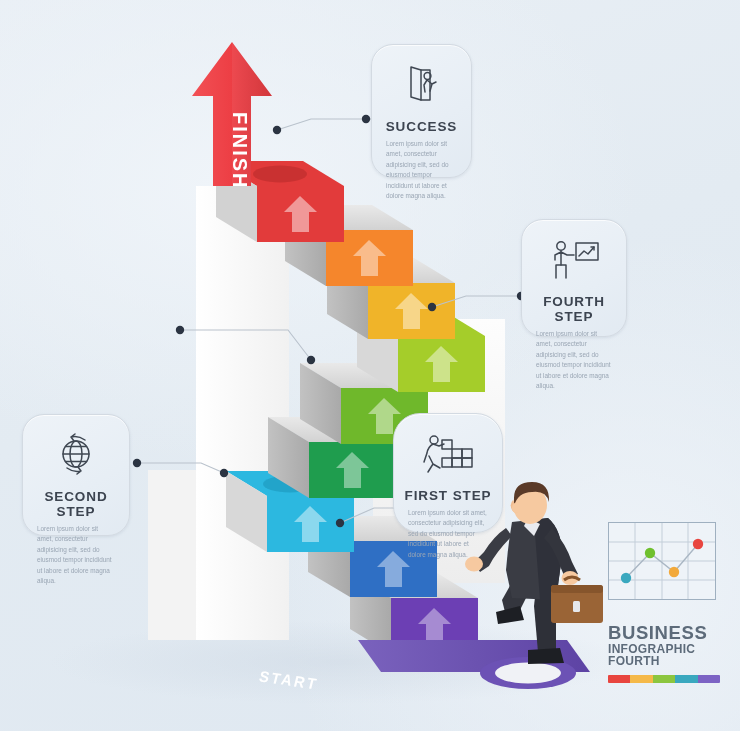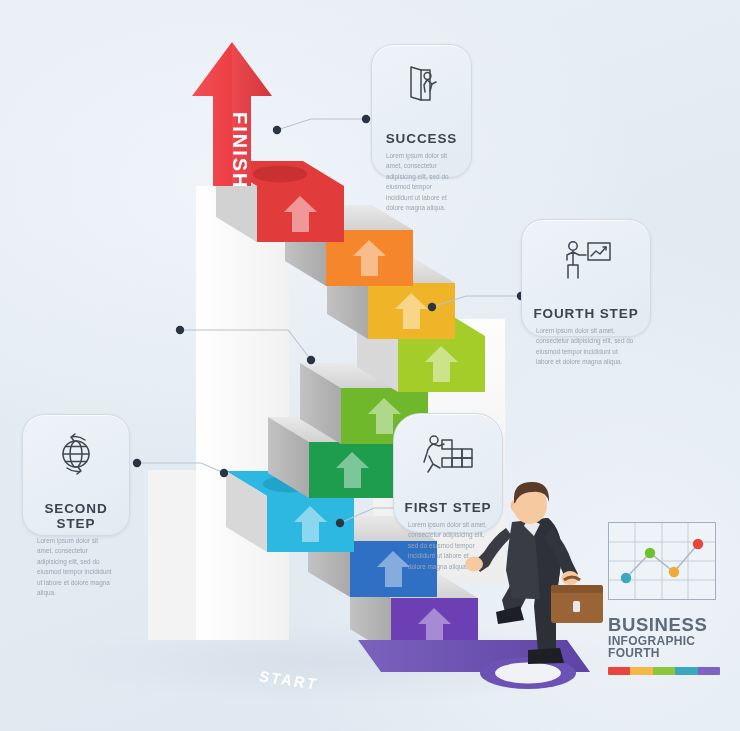--- a/index.html
+++ b/index.html
@@ -15,30 +15,30 @@
       linear-gradient(160deg,#e9eff5 0%,#e3ebf2 45%,#dfe8f1 100%);
   }
   .abs{position:absolute;}
 
   
   .card{position:absolute;border:1.6px solid #d3dae2;border-radius:22px;
     background:linear-gradient(150deg,#eef3f8 0%,#e7eef5 60%,#e2eaf2 100%);
     box-shadow:0 1px 3px rgba(120,140,160,.18), inset 0 1px 0 rgba(255,255,255,.75);
     text-align:center;box-sizing:border-box;}
   .card .ico{height:52px;display:flex;align-items:flex-end;justify-content:center;margin-top:10px;}
-  .card .ttl{font-size:13.5px;letter-spacing:.9px;color:#3c4450;font-weight:700;margin-top:24px;}
+  .card .ttl{font-size:13.5px;letter-spacing:.9px;color:#3c4450;font-weight:700;margin-top:12px;}
   .card .body{font-size:6.4px;line-height:1.62;color:#9aa6b4;padding:5px 14px 0;text-align:left;}
 
   
   .lineSVG{position:absolute;left:0;top:0;width:740px;height:731px;pointer-events:none;}
 
   
   .brand{position:absolute;left:608px;top:522px;width:125px;}
   .brandBox{width:108px;height:78px;border:1.6px solid #9fb0c0;background:#eef3f8;position:relative;box-sizing:border-box;}
-  .brandTitle{font-size:18.5px;font-weight:700;color:#5d6b7a;letter-spacing:.6px;line-height:1.0;margin-top:16px;}
+  .brandTitle{font-size:18.5px;font-weight:700;color:#5d6b7a;letter-spacing:.6px;line-height:1.0;margin-top:24px;}
   .brandSub{font-size:12px;font-weight:700;color:#5d6b7a;letter-spacing:.3px;line-height:1.08;}
   .bar{display:flex;width:112px;height:8px;margin-top:7px;border-radius:1px;overflow:hidden;}
   .bar i{flex:1;display:block;}
 </style>
 </head>
 <body>
 
 <div id="stage">
 
   <svg class="abs" style="left:0;top:0;" width="740" height="731">
@@ -230,21 +230,21 @@
         <path d="M12 6 L22 9 L22 39 L12 36 Z"></path>
         <path d="M22 9 L31 9 L31 39 L22 39"></path>
         <circle cx="28.5" cy="15" r="3.4"></circle>
         <path d="M28 19 L33 23 L31 30 M28 19 L25 24 L26 31 M33 23 L37 21"></path>
       </svg>
     </div>
     <div class="ttl">SUCCESS</div>
     <div class="body">Lorem ipsum dolor sit amet, consectetur adipisicing elit, sed do eiusmod tempor incididunt ut labore et dolore magna aliqua.</div>
   </div>
 
-  <div class="card" style="left:521px;top:219px;width:130px;height:118px;">
+  <div class="card" style="left:521px;top:219px;width:106px;height:118px;">
     <div class="ico">
       <svg width="54" height="44" viewBox="0 0 54 44" fill="none" stroke="#3f4752" stroke-width="1.5" stroke-linecap="round" stroke-linejoin="round">
         <circle cx="14" cy="8" r="4.2"></circle>
         <path d="M14 13 L14 27 M8 17 L14 14 L20 17 M8 17 L8 22 M20 17 L27 17"></path>
         <path d="M9 27 L9 40 M19 27 L19 40 M9 27 L19 27"></path>
         <rect x="29" y="5" width="22" height="17"></rect>
         <path d="M32 18 L37 13 L41 16 L47 9"></path>
         <path d="M44 9 L47 9 L47 12"></path>
       </svg>
     </div>

